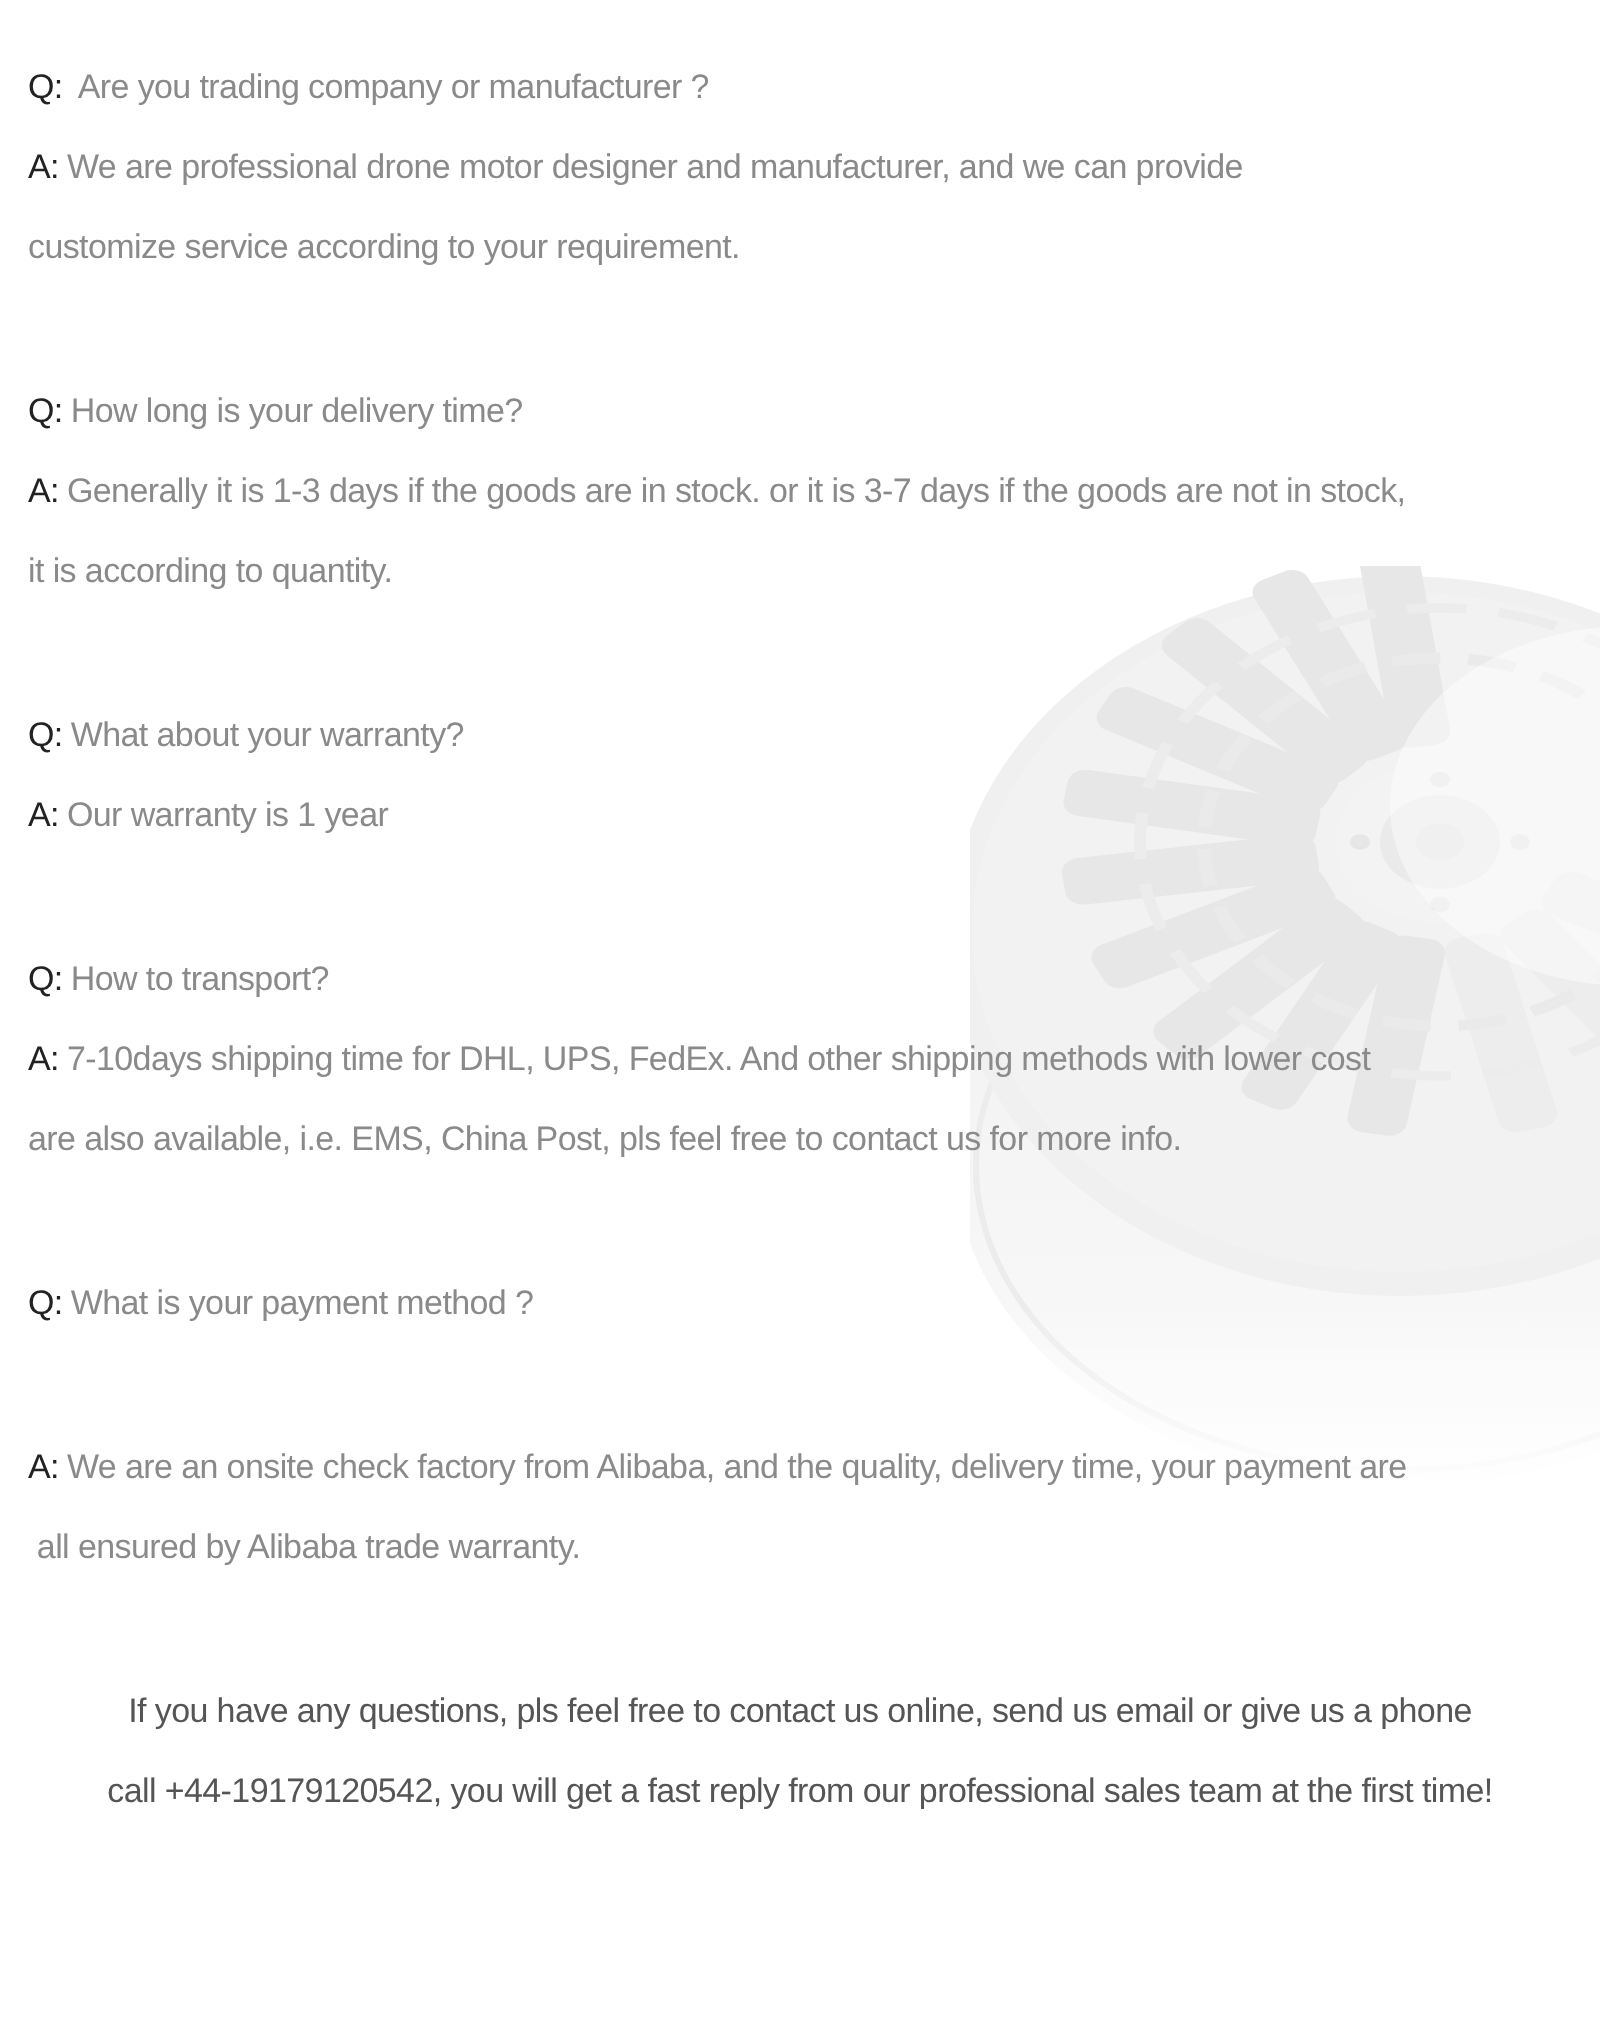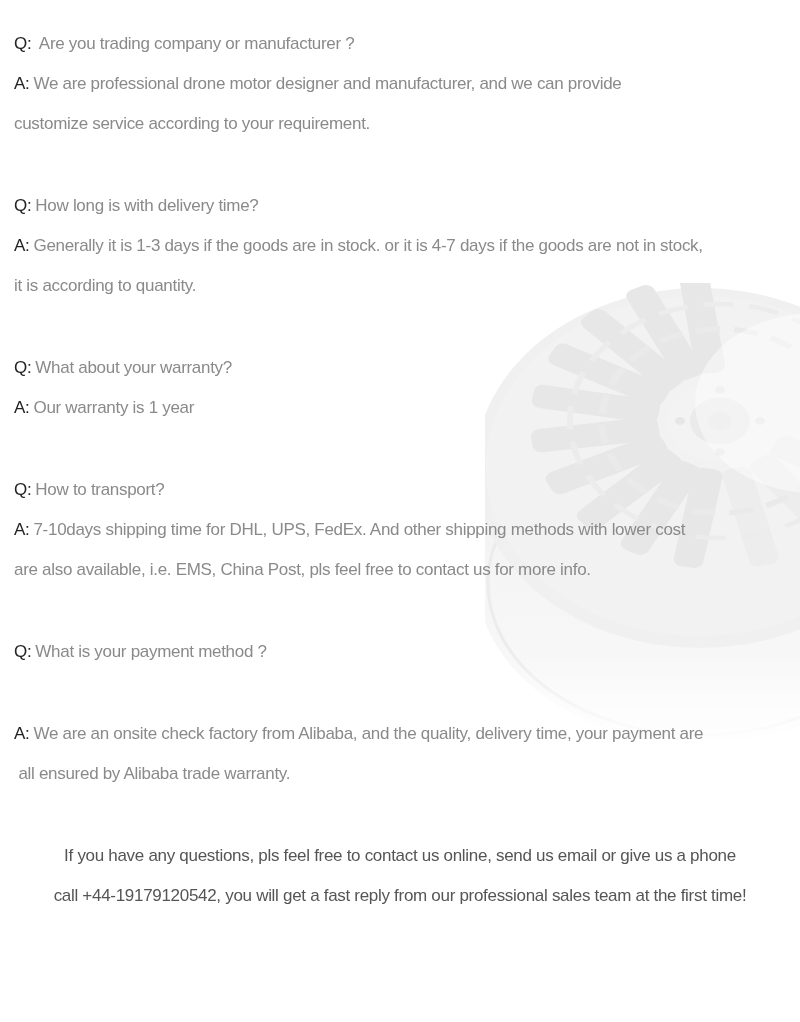--- a/index.html
+++ b/index.html
@@ -113,22 +113,22 @@
 
   <div class="content">
 
     <div class="faq-item">
       <div class="line"><span class="prefix">Q:</span><span> Are you trading company or manufacturer ?</span></div>
       <div class="line"><span class="prefix">A:</span><span>We are professional drone motor designer and manufacturer, and we can provide</span></div>
       <div class="line"><span>customize service according to your requirement.</span></div>
     </div>
 
     <div class="faq-item">
-      <div class="line"><span class="prefix">Q:</span><span>How long is with delivery time?</span></div>
-      <div class="line"><span class="prefix">A:</span><span>Generally it is 1-3 days if the goods are in stock. or it is 4-7 days if the goods are not in stock,</span></div>
+      <div class="line"><span class="prefix">Q:</span><span>How long is your delivery time?</span></div>
+      <div class="line"><span class="prefix">A:</span><span>Generally it is 1-3 days if the goods are in stock. or it is 3-7 days if the goods are not in stock,</span></div>
       <div class="line"><span>it is according to quantity.</span></div>
     </div>
 
     <div class="faq-item">
       <div class="line"><span class="prefix">Q:</span><span>What about your warranty?</span></div>
       <div class="line"><span class="prefix">A:</span><span>Our warranty is 1 year</span></div>
     </div>
 
     <div class="faq-item">
       <div class="line"><span class="prefix">Q:</span><span>How to transport?</span></div>

